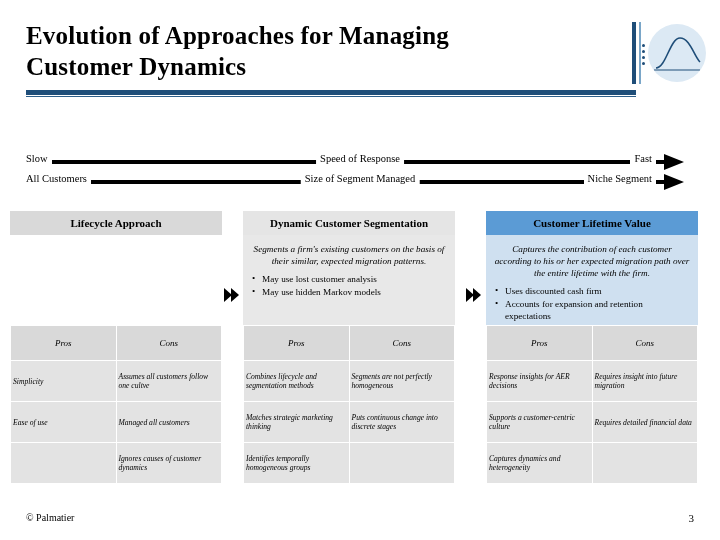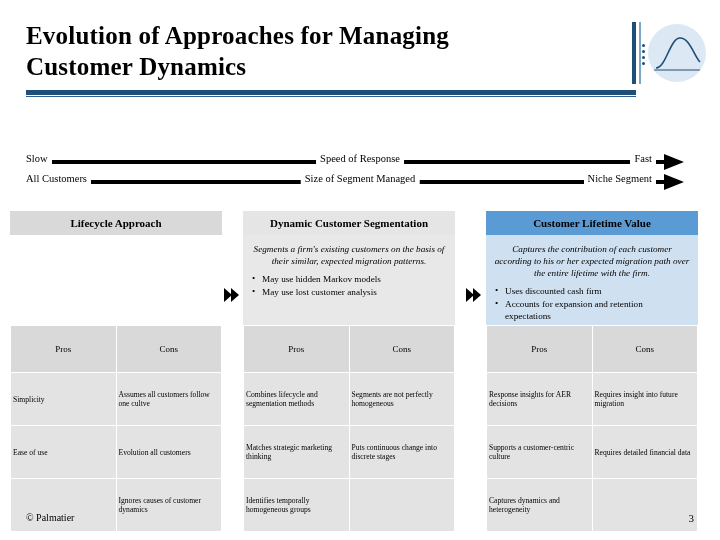--- a/index.html
+++ b/index.html
@@ -227,25 +227,26 @@
     border-collapse: collapse;
     font-size: 7.6px;
     line-height: 9px;
   }
   .pc-table.t1 { left: 10px; top: 325px; }
   .pc-table.t2 { left: 243px; top: 325px; }
   .pc-table.t3 { left: 486px; top: 325px; }
 
   .pc-table td, .pc-table th {
     border: 1px solid #ffffff;
-    padding: 15px 2px;
+    padding: 9px 2px;
     vertical-align: middle;
     background: #e3e3e3;
     width: 50%;
     height: 22px;
+    font-style: italic;
   }
   .pc-table th {
     font-size: 9px;
     font-weight: normal;
     background: #d9d9d9;
     height: 16px;
   }
   .pc-table td.empty { background: #e3e3e3; }
 
   
@@ -309,22 +310,22 @@
 
 <div class="col c1">
   <div class="col-header">Lifecycle Approach</div>
 </div>
 
 <div class="col c2">
   <div class="col-header">Dynamic Customer Segmentation</div>
   <div class="col-body">
     <p class="italic">Segments a firm's existing customers on the basis of their similar, expected migration patterns.</p>
     <ul class="bullets">
+      <li>May use lost customer analysis</li>
       <li>May use hidden Markov models</li>
-      <li>May use lost customer analysis</li>
     </ul>
   </div>
 </div>
 
 <div class="col c3">
   <div class="col-header">Customer Lifetime Value</div>
   <div class="col-body">
     <p class="italic">Captures the contribution of each customer according to his or her expected migration path over the entire lifetime with the firm.</p>
     <ul class="bullets">
       <li>Uses discounted cash firm</li>
@@ -347,21 +348,21 @@
       <tr>
     <th>Pros</th>
     <th>Cons</th>
   </tr>
   <tr>
     <td>Simplicity</td>
     <td>Assumes all customers follow one cultve</td>
   </tr>
   <tr>
     <td>Ease of use</td>
-    <td>Evolution all customers</td>
+    <td>Managed all customers</td>
   </tr>
   <tr>
     <td class="empty"></td>
     <td>Ignores causes of customer dynamics</td>
   </tr>
 </tbody>
   </table>
 
 <table class="pc-table t2">
   <tbody>

